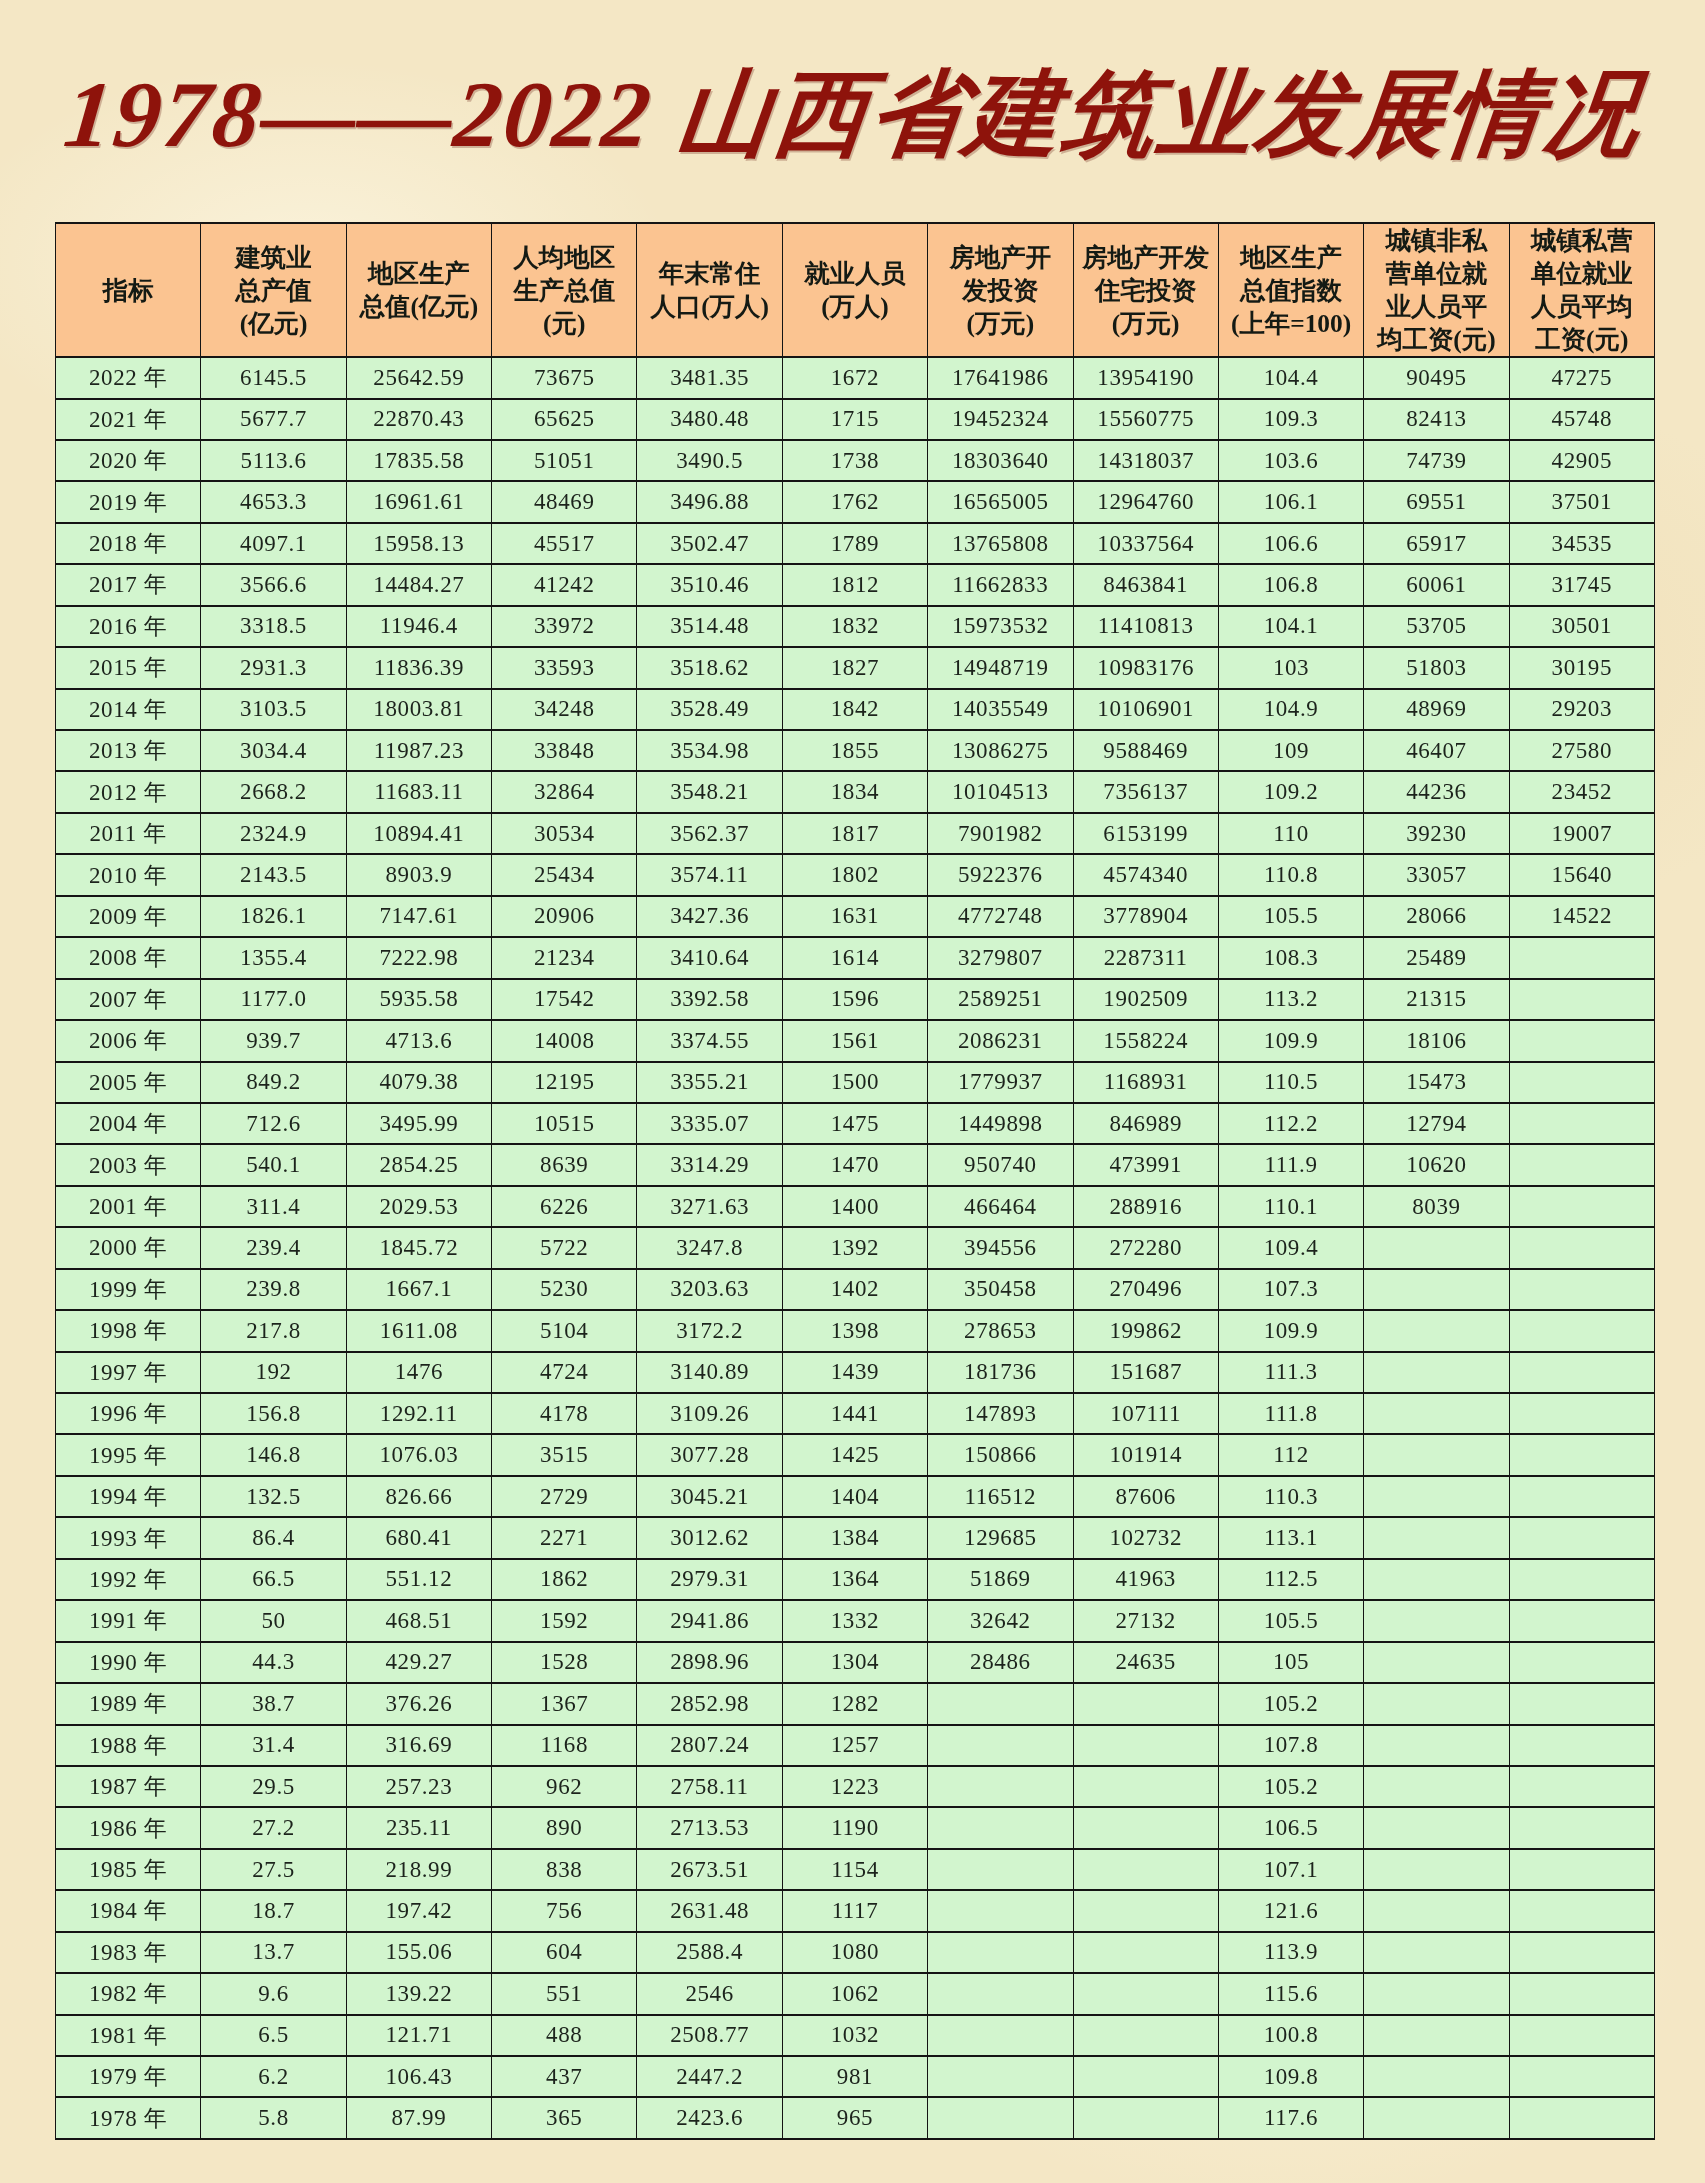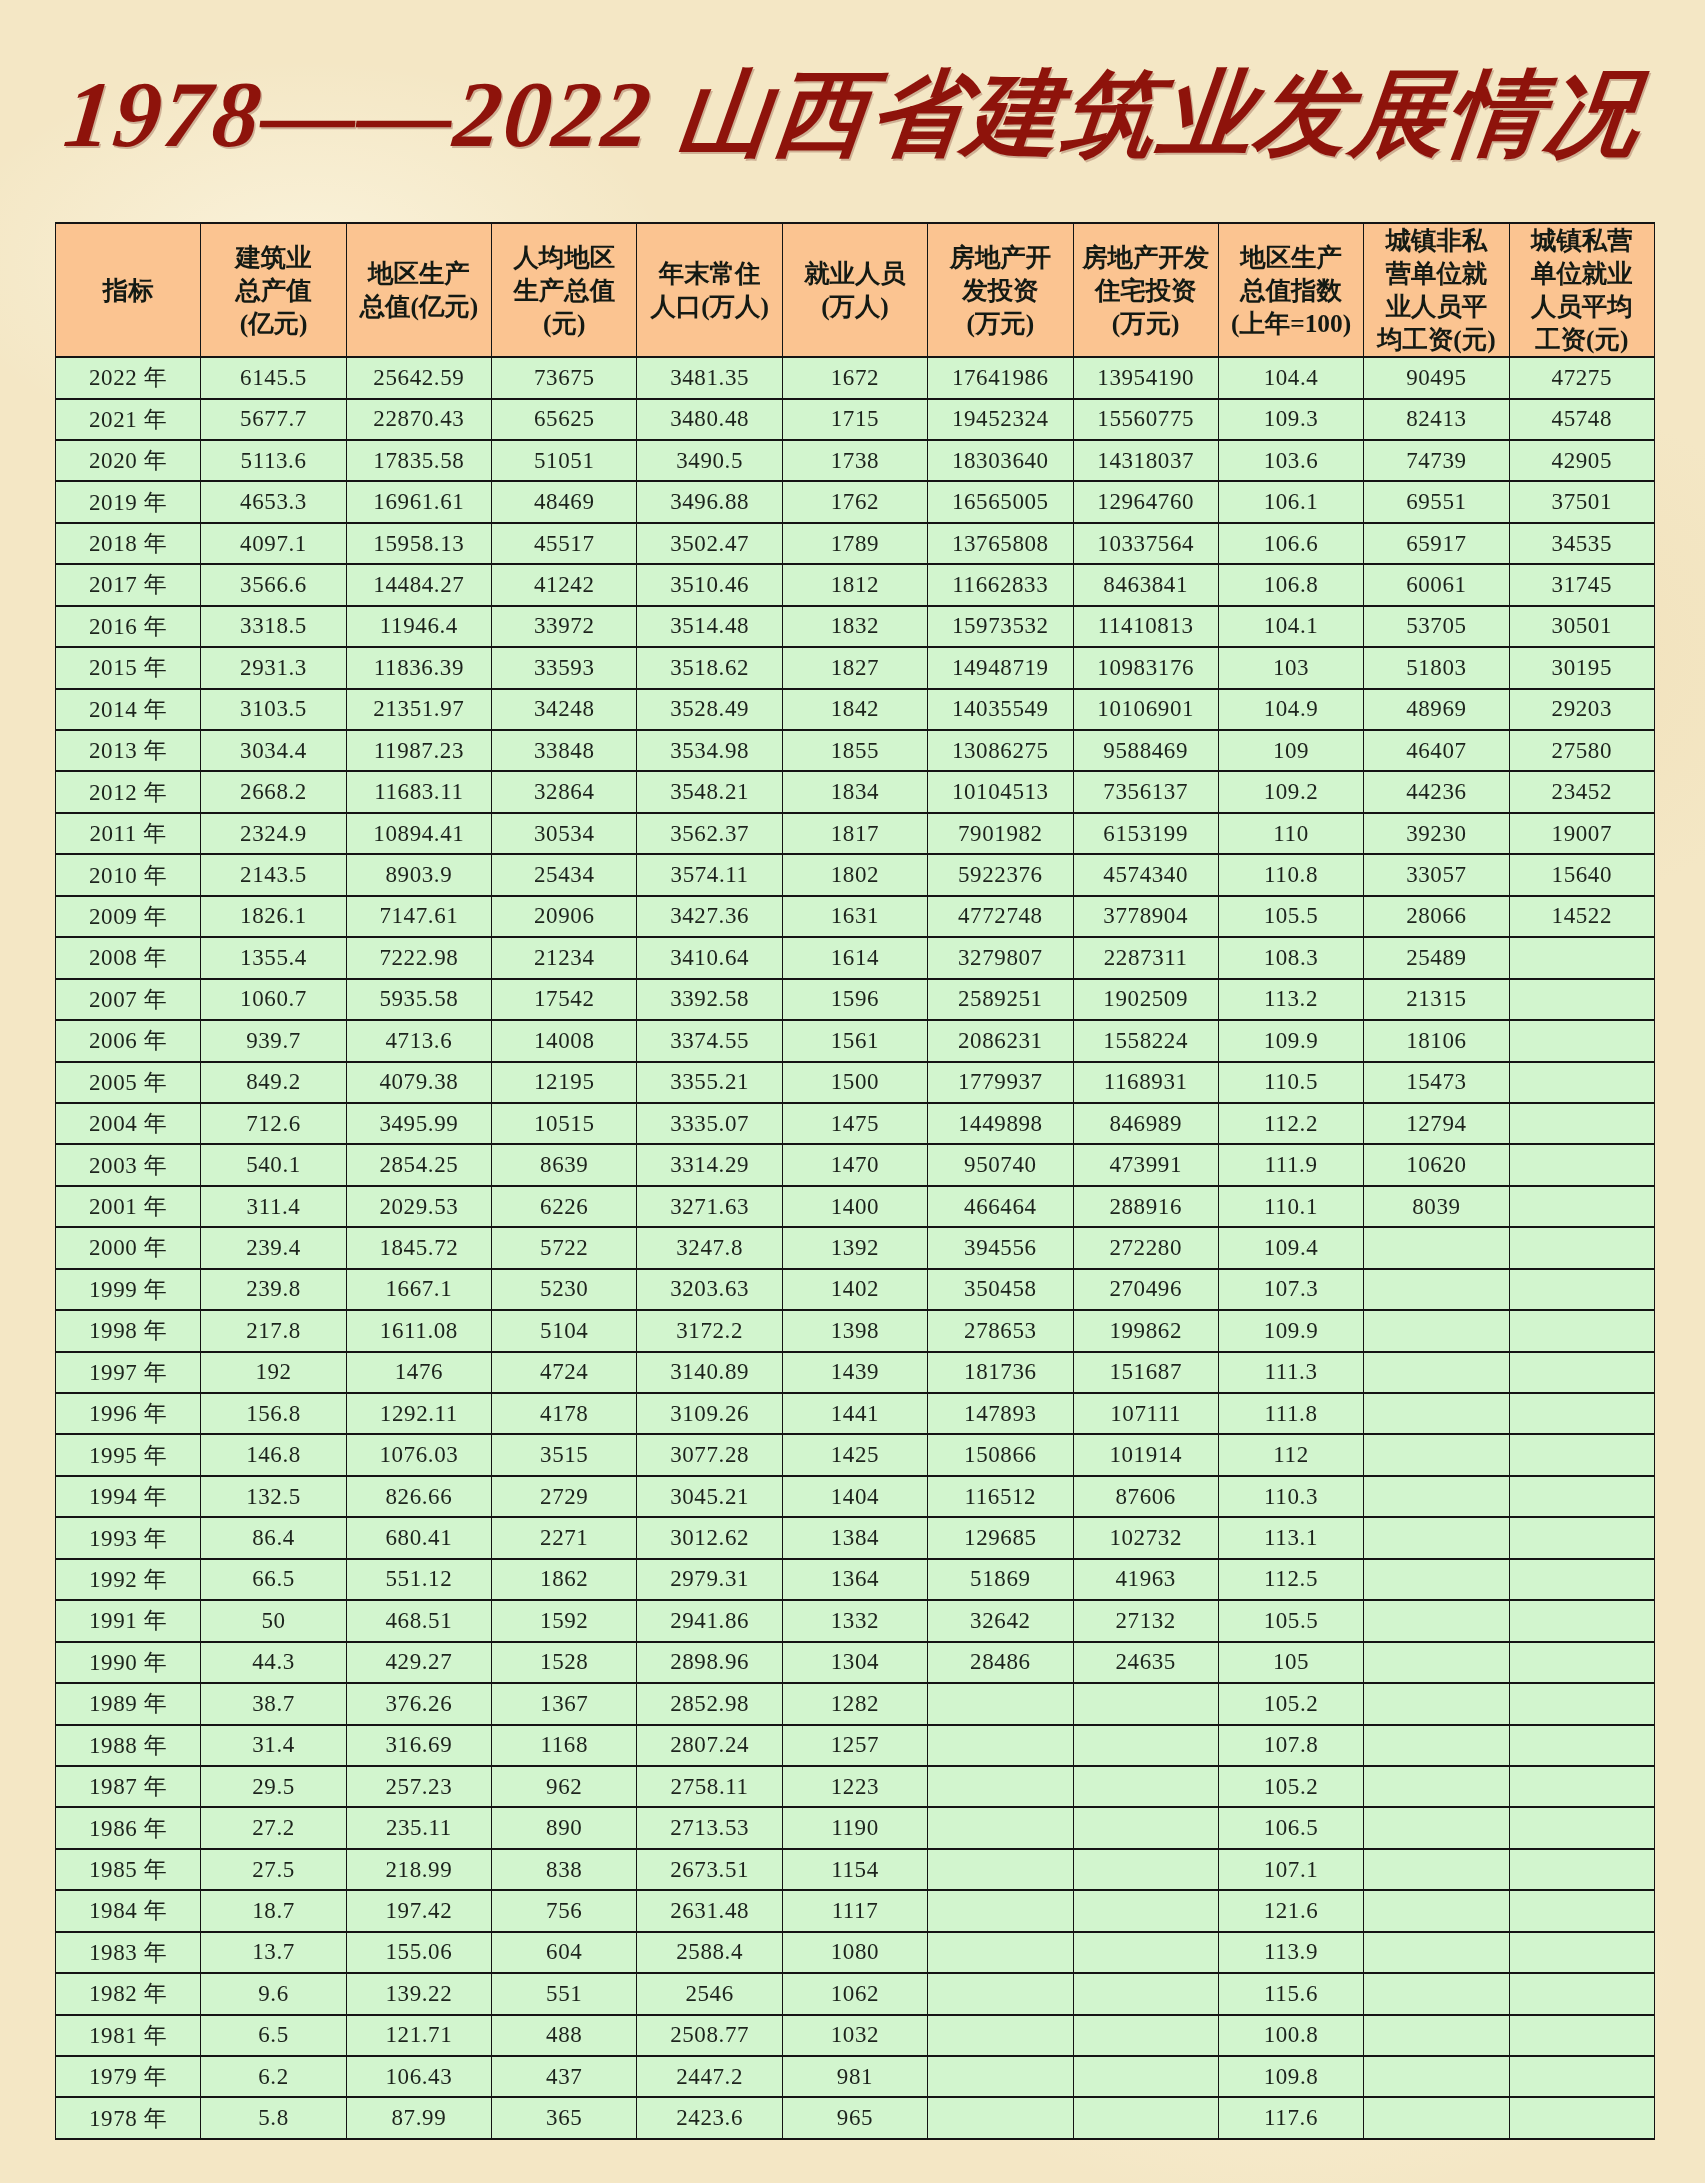--- a/index.html
+++ b/index.html
@@ -221,21 +221,21 @@
         <td>1827</td>
         <td>14948719</td>
         <td>10983176</td>
         <td>103</td>
         <td>51803</td>
         <td>30195</td>
       </tr>
       <tr>
         <td class="year-cell">2014 年</td>
         <td>3103.5</td>
-        <td>21351.97</td>
+        <td>18003.81</td>
         <td>34248</td>
         <td>3528.49</td>
         <td>1842</td>
         <td>14035549</td>
         <td>10106901</td>
         <td>104.9</td>
         <td>48969</td>
         <td>29203</td>
       </tr>
       <tr>
@@ -311,21 +311,21 @@
         <td>3410.64</td>
         <td>1614</td>
         <td>3279807</td>
         <td>2287311</td>
         <td>108.3</td>
         <td>25489</td>
         <td></td>
       </tr>
       <tr>
         <td class="year-cell">2007 年</td>
-        <td>1060.7</td>
+        <td>1177.0</td>
         <td>5935.58</td>
         <td>17542</td>
         <td>3392.58</td>
         <td>1596</td>
         <td>2589251</td>
         <td>1902509</td>
         <td>113.2</td>
         <td>21315</td>
         <td></td>
       </tr>

